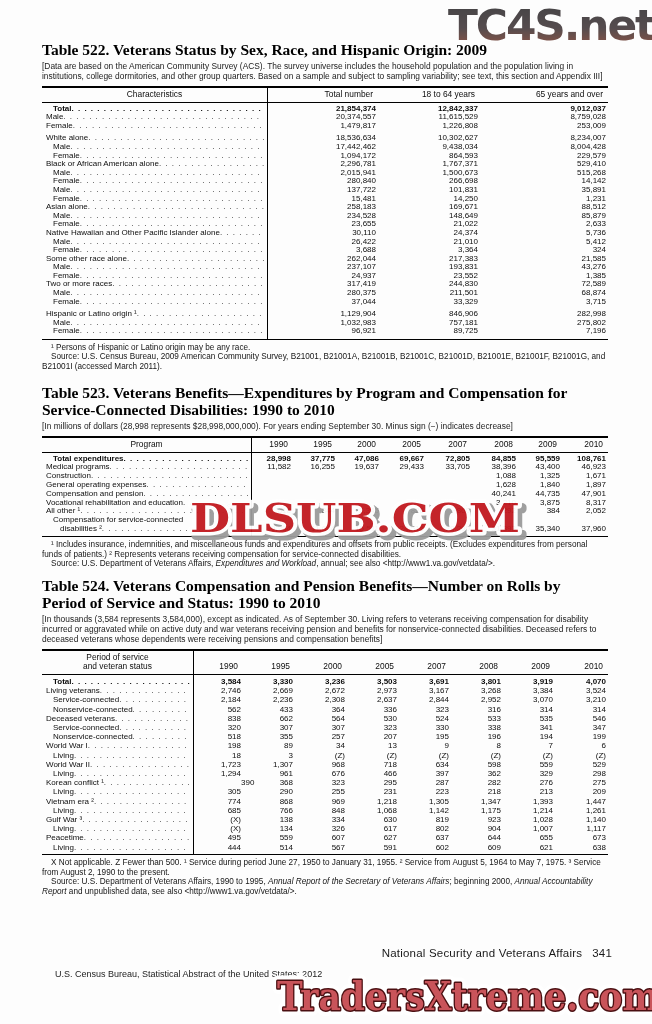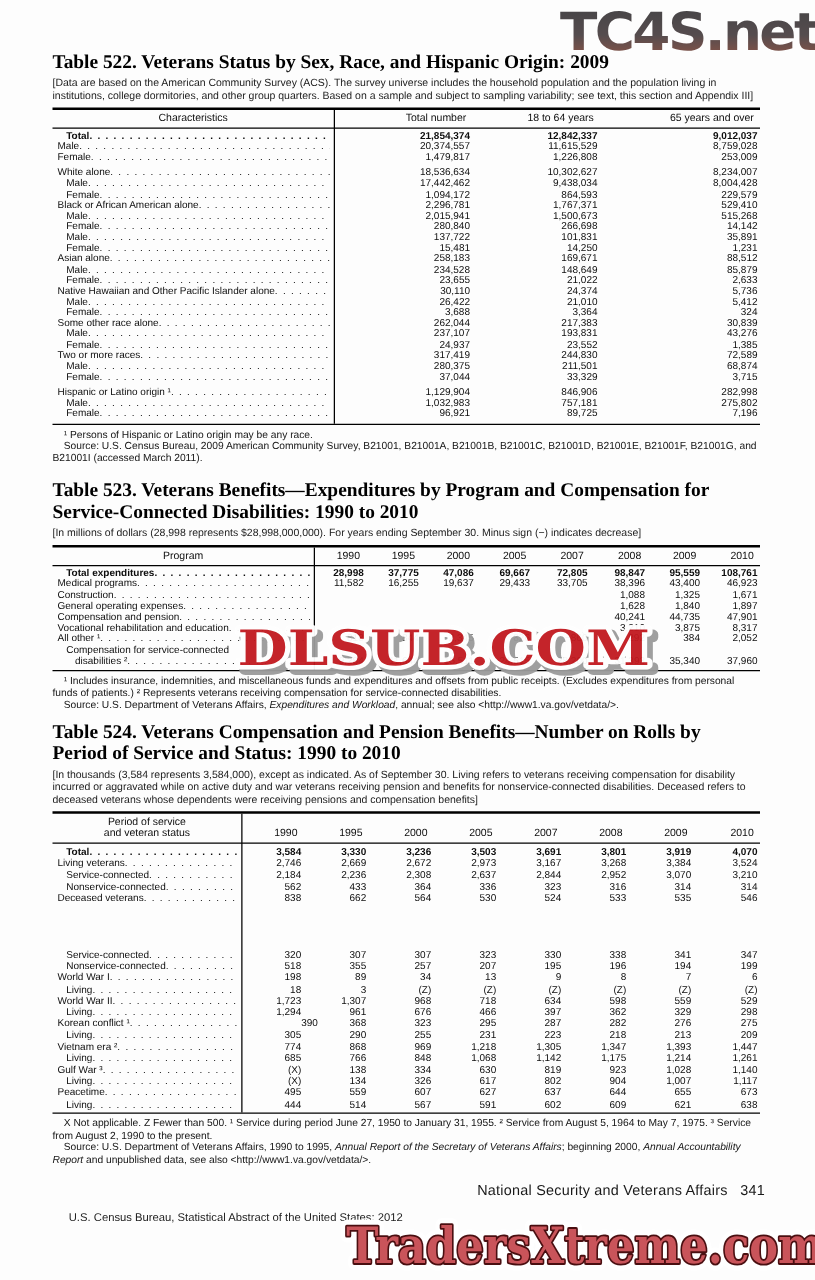--- a/index.html
+++ b/index.html
@@ -247,21 +247,21 @@
           </div>
           <div class="t-row">
             <div class="t-label" style="width: 225px;">
               <div class="lab-line" style="padding-left: 4px;">
                 <span>Some other race alone</span>
                 <span class="dots"></span>
               </div>
             </div>
             <div class="t-val" style="width: 111px;">262,044</div>
             <div class="t-val" style="width: 102px;">217,383</div>
-            <div class="t-val" style="width: 128px;">30,839</div>
+            <div class="t-val" style="width: 128px;">21,585</div>
           </div>
           <div class="t-row">
             <div class="t-label" style="width: 225px;">
               <div class="lab-line" style="padding-left: 11px;">
                 <span>Male</span>
                 <span class="dots"></span>
               </div>
             </div>
             <div class="t-val" style="width: 111px;">237,107</div>
             <div class="t-val" style="width: 102px;">193,831</div>
@@ -376,21 +376,21 @@
               <div class="lab-line" style="padding-left: 11px;">
                 <span>Total expenditures</span>
                 <span class="dots"></span>
               </div>
             </div>
             <div class="t-val" style="width: 42px;">28,998</div>
             <div class="t-val" style="width: 44px;">37,775</div>
             <div class="t-val" style="width: 44px;">47,086</div>
             <div class="t-val" style="width: 45px;">69,667</div>
             <div class="t-val" style="width: 46px;">72,805</div>
-            <div class="t-val" style="width: 46px;">98,847</div>
+            <div class="t-val" style="width: 46px;">84,855</div>
             <div class="t-val" style="width: 44px;">95,559</div>
             <div class="t-val" style="width: 46px;">108,761</div>
           </div>
           <div class="t-row">
             <div class="t-label" style="width: 209px;">
               <div class="lab-line" style="padding-left: 4px;">
                 <span>Medical programs</span>
                 <span class="dots"></span>
               </div>
             </div>
@@ -615,21 +615,21 @@
               <div class="lab-line" style="padding-left: 11px;">
                 <span>Service-connected</span>
                 <span class="dots"></span>
               </div>
             </div>
             <div class="t-val" style="width: 50px;">320</div>
             <div class="t-val" style="width: 52px;">307</div>
             <div class="t-val" style="width: 52px;">307</div>
             <div class="t-val" style="width: 52px;">323</div>
             <div class="t-val" style="width: 52px;">330</div>
-            <div class="t-val" style="width: 52px; margin-top: 36px;">338</div>
+            <div class="t-val" style="width: 52px;">338</div>
             <div class="t-val" style="width: 52px;">341</div>
             <div class="t-val" style="width: 53px;">347</div>
           </div>
           <div class="t-row">
             <div class="t-label" style="width: 151px;">
               <div class="lab-line" style="padding-left: 11px;">
                 <span>Nonservice-connected</span>
                 <span class="dots"></span>
               </div>
             </div>

